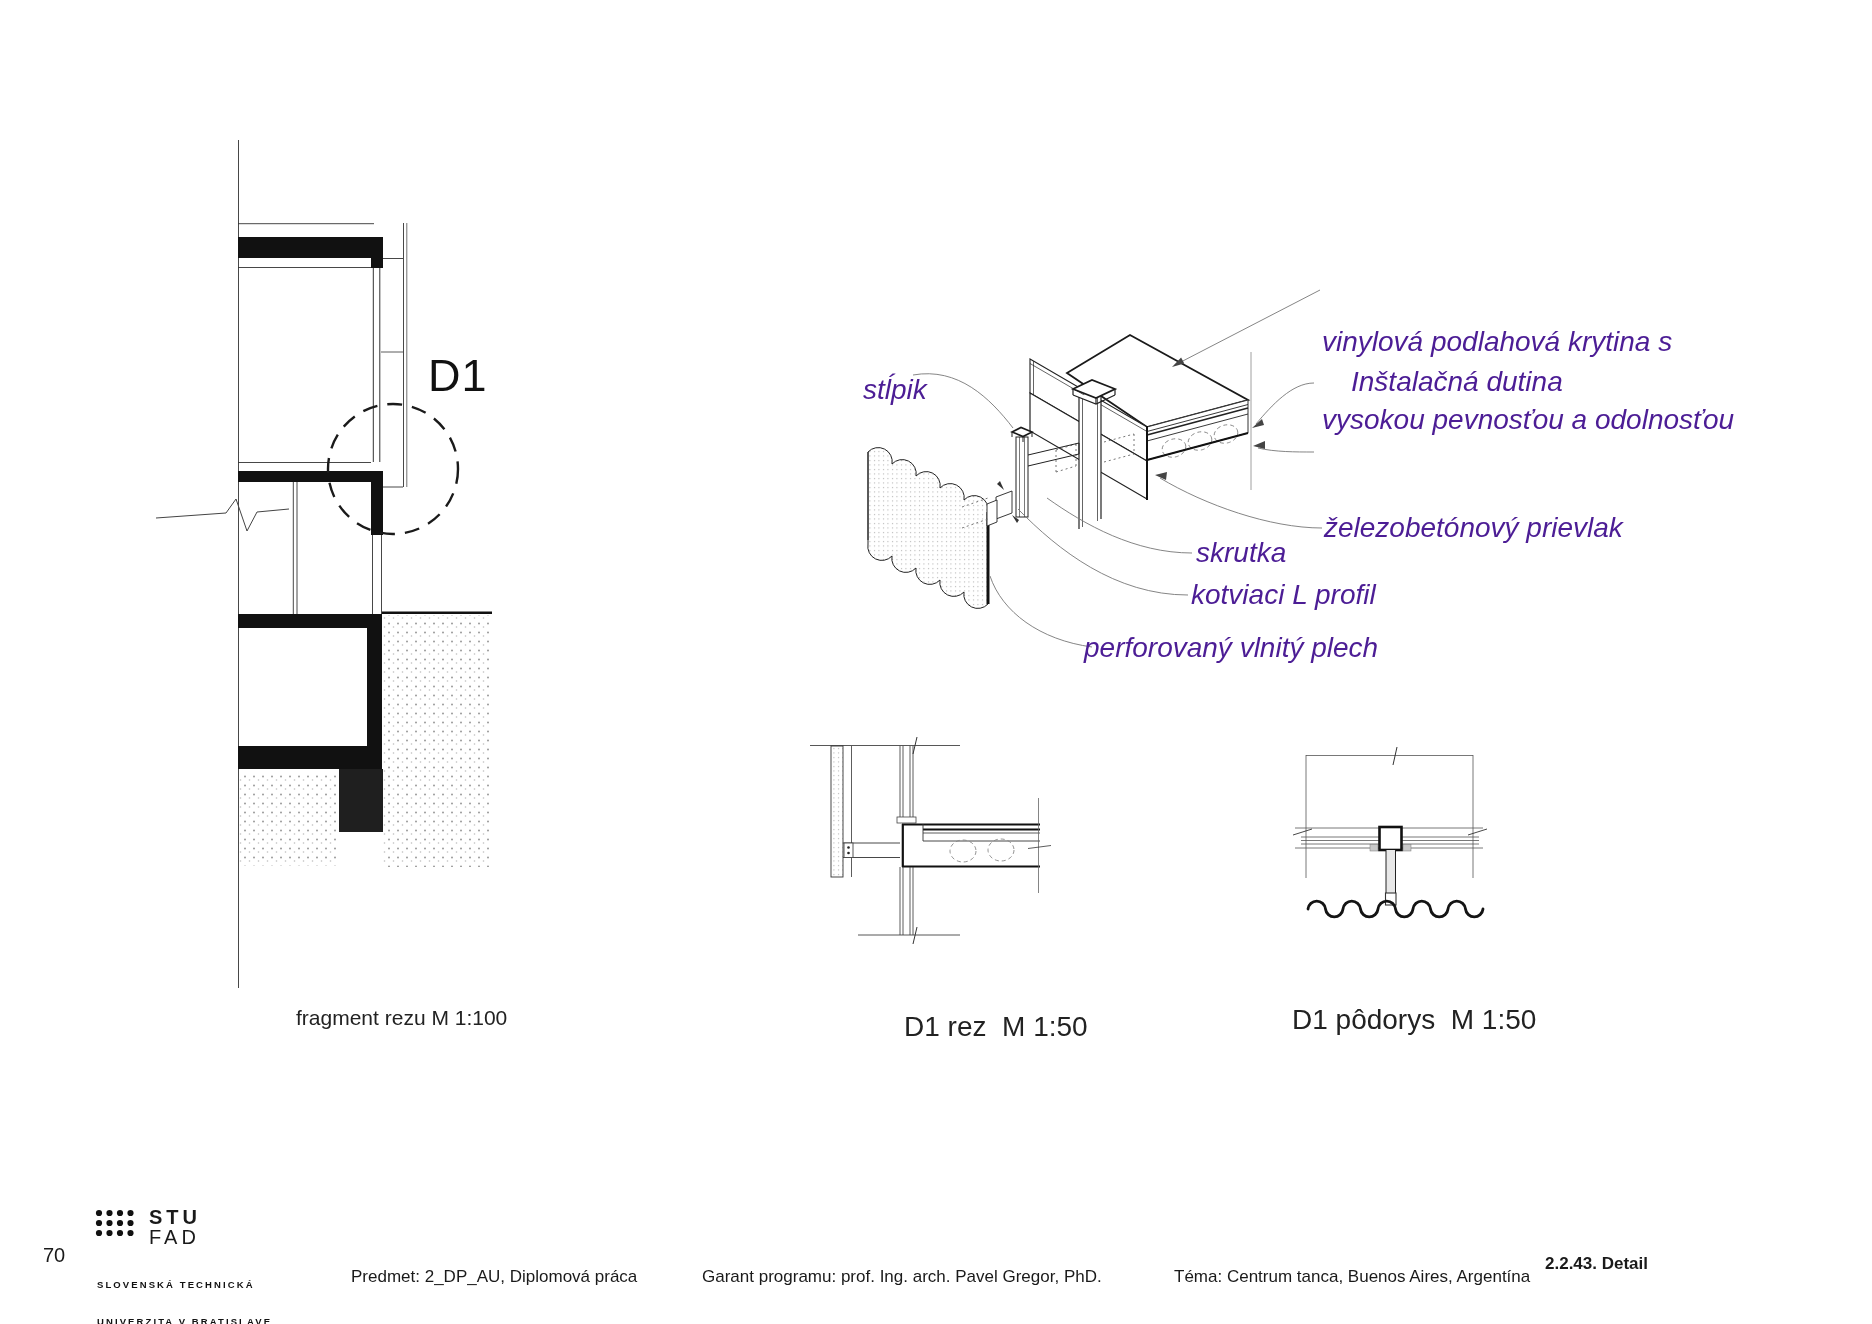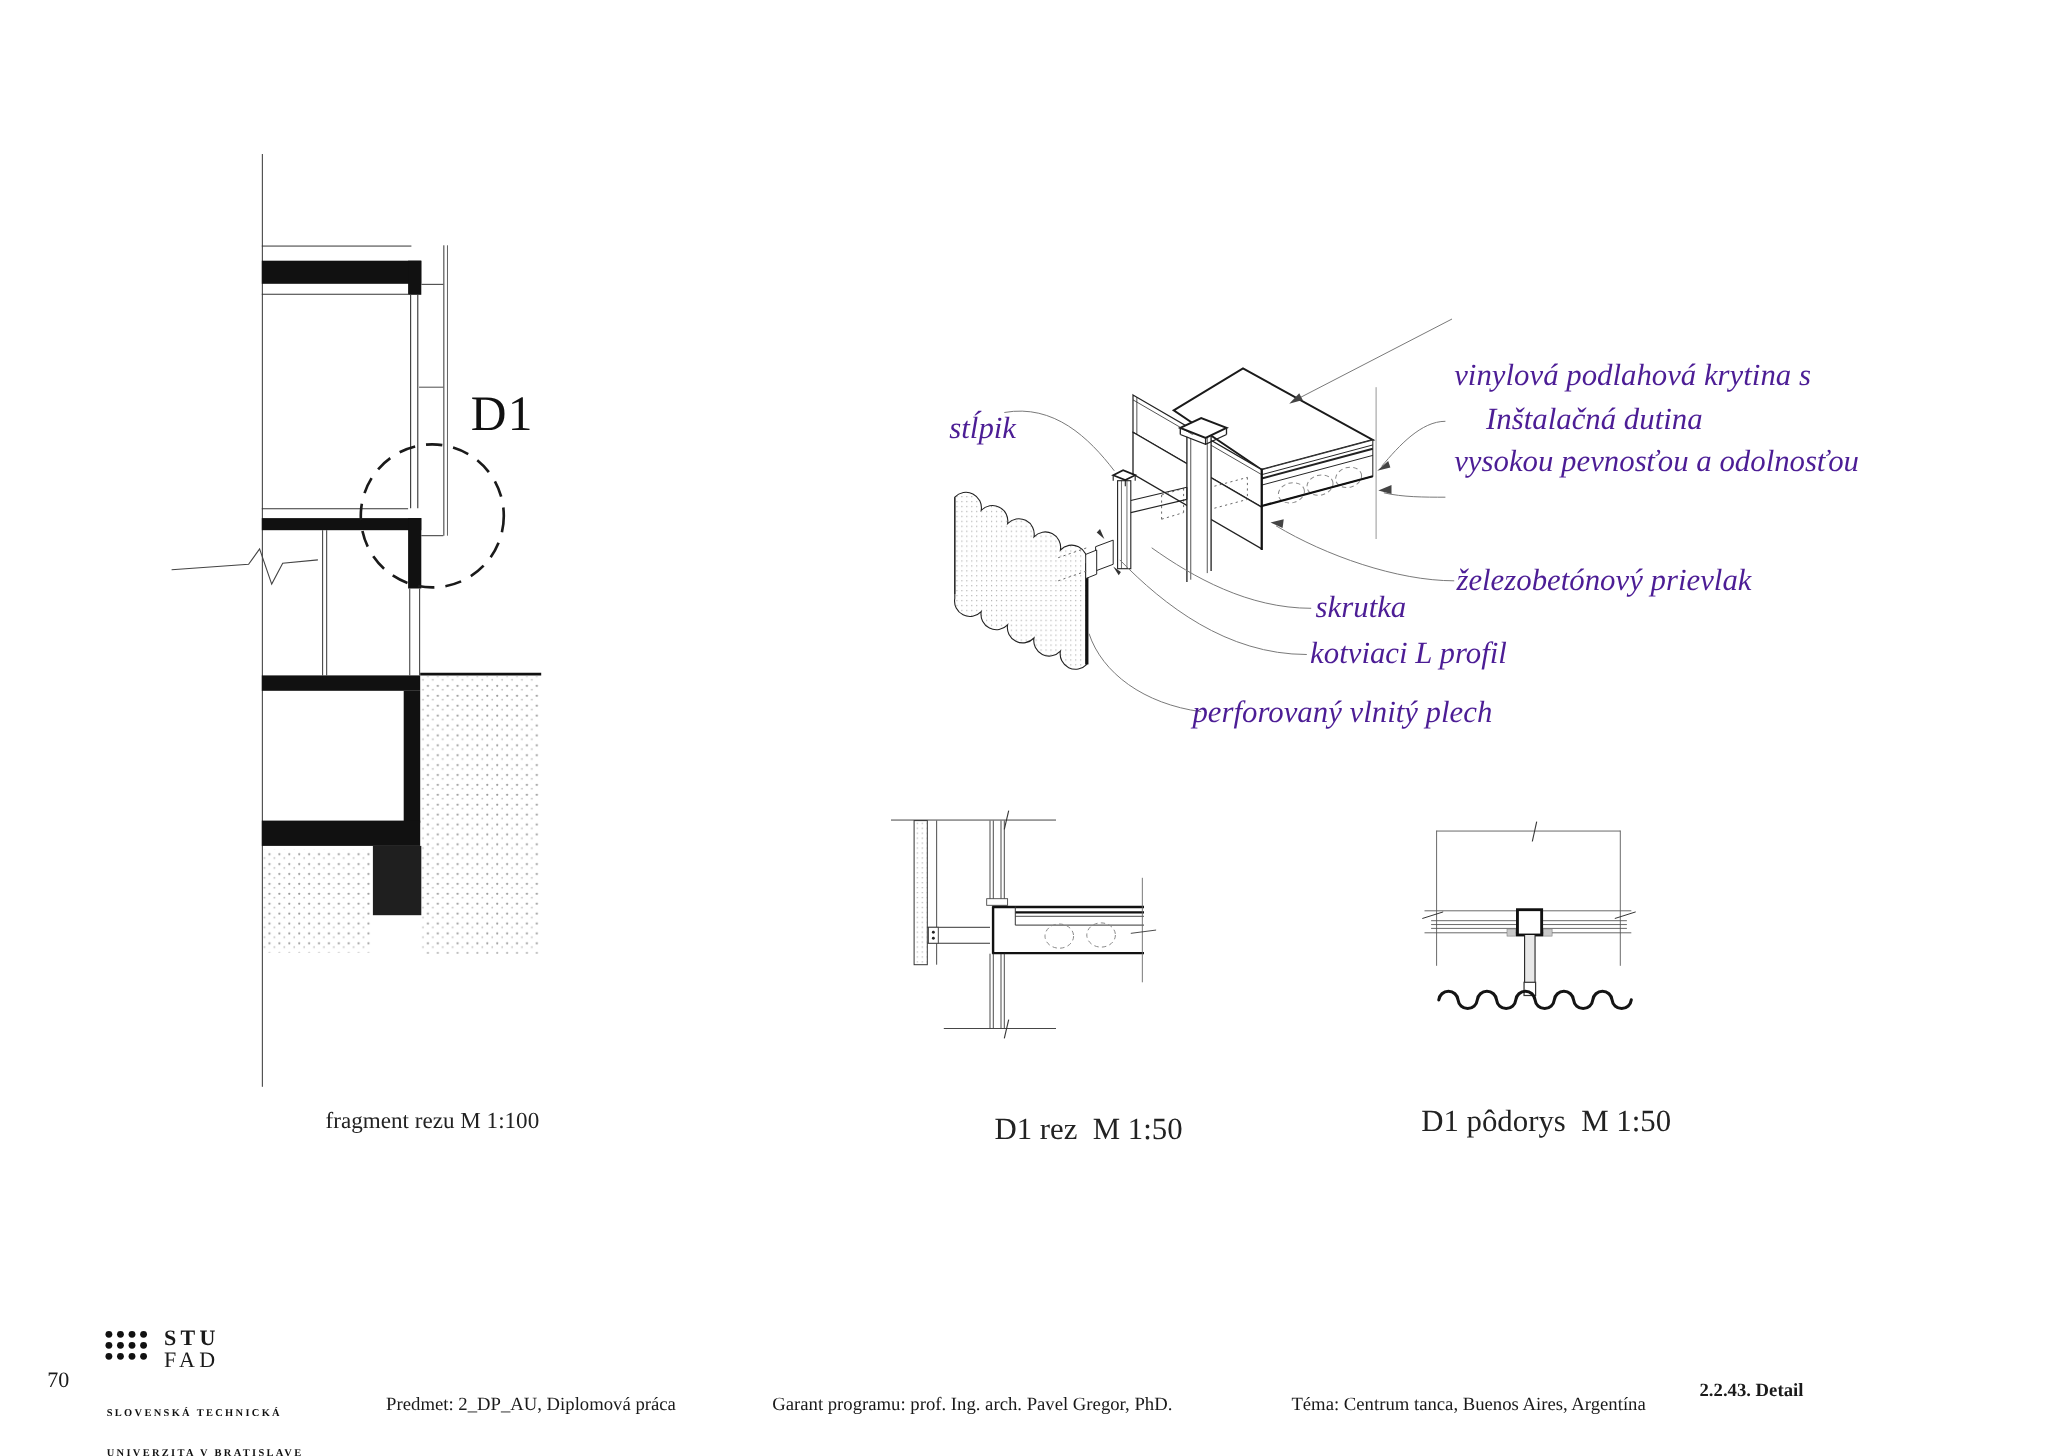--- a/index.html
+++ b/index.html
@@ -1,17 +1,17 @@
 <!DOCTYPE html>
 <html><head>
 <meta charset="utf-8">
 <style>
   html,body{margin:0;padding:0;background:#e9e9e9;}
   .page{position:relative;width:1872px;height:1324px;background:#ffffff;overflow:hidden;
-        font-family:Liberation Serif, serif;color:#1a1a1a;}
+        font-family:Liberation Sans, sans-serif;color:#1a1a1a;}
   svg.lines{position:absolute;left:0;top:0;}
   .txt{position:absolute;white-space:pre;}
   .label{font-style:italic;font-size:28px;line-height:26px;color:#4c1d95;}
   .caption{font-size:28px;color:#222;}
   .caption.big{font-size:21px;}
   .marker{font-size:45px;letter-spacing:1px;color:#111;}
   .foot{font-size:17px;line-height:23.2px;color:#1a1a1a;}
   .foot div{white-space:pre;margin-top:13px;}
   .code{font-size:17px;font-weight:bold;}
   .pagenum{font-size:20px;}

